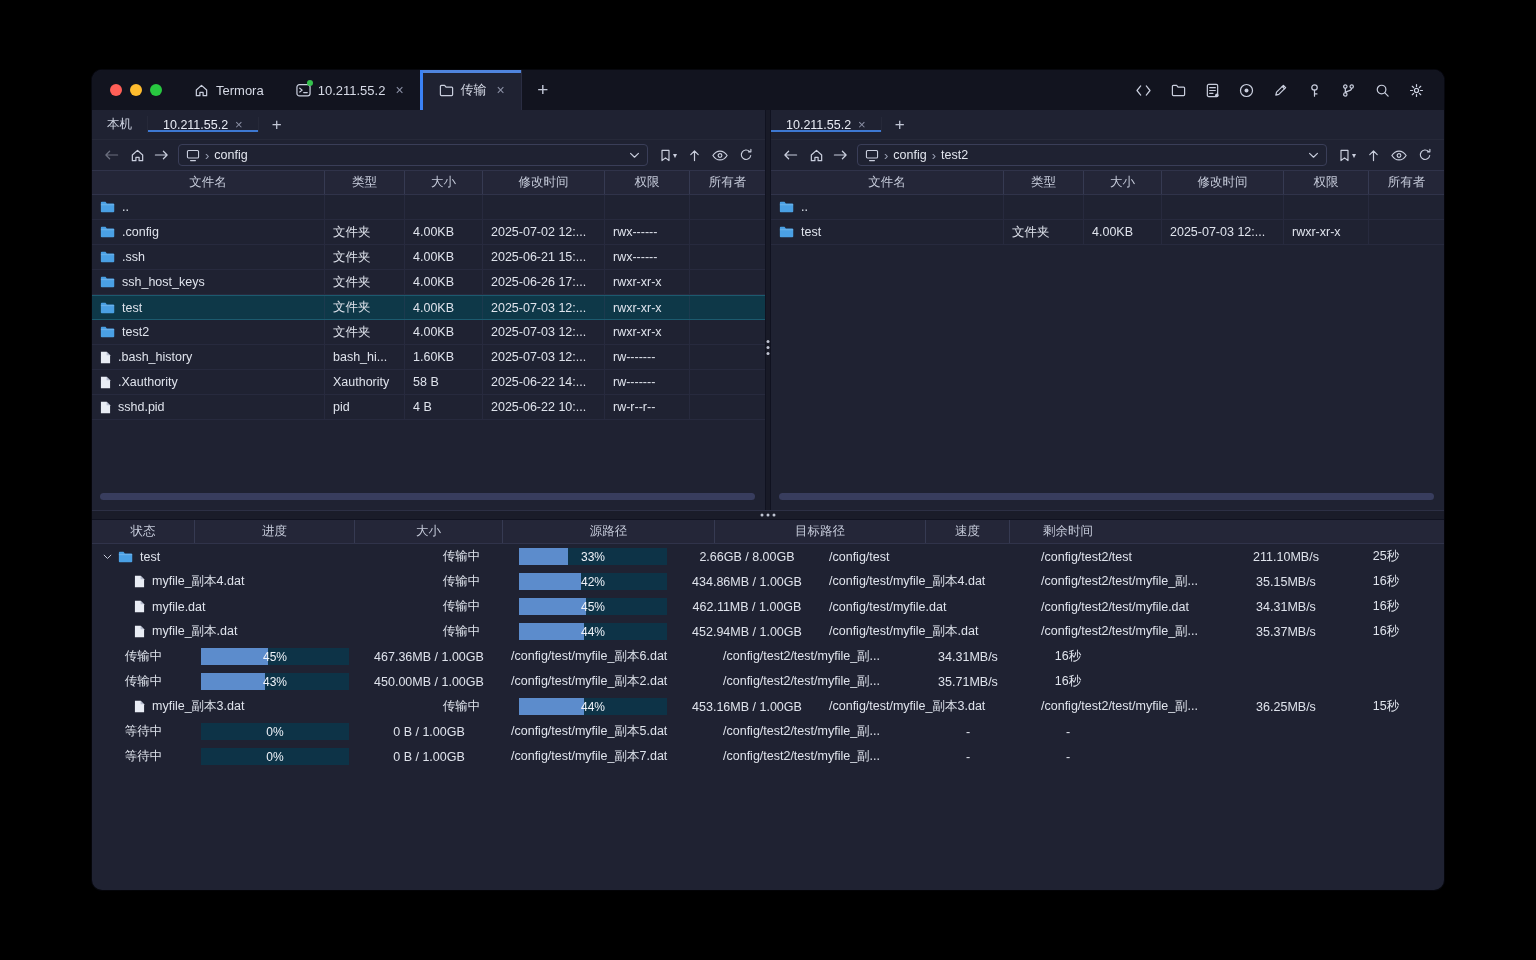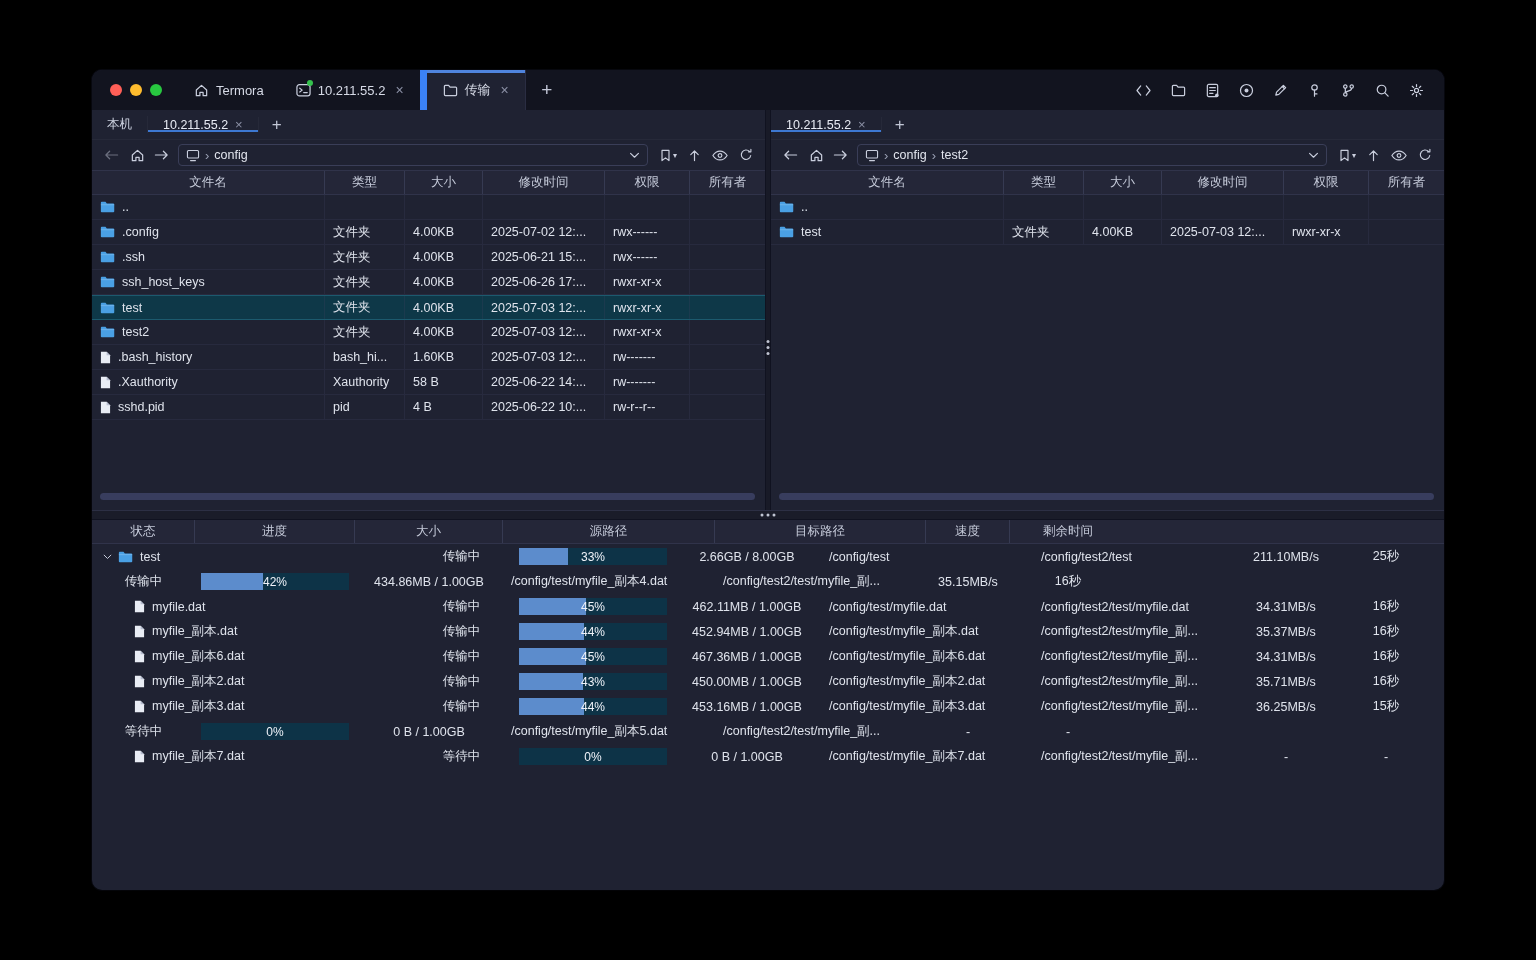--- a/index.html
+++ b/index.html
@@ -12,21 +12,21 @@
   html,body{width:1536px;height:960px;background:#000;overflow:hidden;
     font-family:"Liberation Sans","DejaVu Sans",sans-serif;color:var(--txt)}
   .window{position:absolute;left:92px;top:70px;width:1352px;height:820px;background:var(--bg);
     border-radius:10px;overflow:hidden;box-shadow:0 30px 80px rgba(0,0,0,.85),0 0 0 1px #090a12;font-size:12.5px}
   
   .titlebar{height:40px;background:var(--bar);display:flex;align-items:stretch}
   .lights{display:flex;gap:8px;align-items:center;padding:0 16px 0 18px}
   .light{width:12px;height:12px;border-radius:50%}
   .tbtabs{display:flex;align-items:stretch}
   .tbtab{display:flex;align-items:center;gap:7px;padding:0 16px;position:relative;font-size:13px;color:#d6dae6;cursor:default}
-  .tbtab.active{background:var(--bg);box-shadow:inset 0 3px 0 var(--accent);border-left:7px solid #3b82f6;border-right:1px solid #2a2d42}
+  .tbtab.active{background:var(--bg);box-shadow:inset 0 3px 0 var(--accent);border-left:3px solid #3b82f6;border-right:1px solid #2a2d42}
   .tbtab .tclose{color:#8b90a5;font-size:14px;margin-left:3px}
   .tbplus{width:42px;display:flex;align-items:center;justify-content:center;font-size:19px;color:#c2c7d6}
   .tbtools{margin-left:auto;display:flex;align-items:center;gap:19px;padding-right:20px}
   .icon{display:inline-flex;align-items:center;justify-content:center;line-height:0}
   .iconwrap{position:relative;display:inline-flex;line-height:0}
   .statusdot{position:absolute;right:-2px;top:-3px;width:6px;height:6px;border-radius:50%;background:#35c24d}
   
   .panes{display:flex;height:400px}
   .pane{width:673px;display:flex;flex-direction:column;position:relative}
   .vsplit{width:6px;background:#181a27;border-left:1px solid #101220;border-right:1px solid #101220;position:relative}
@@ -568,20 +568,29 @@
               <div class="plabel">33%</div>
             </div>
           </div>
           <div class="tc t3">2.66GB / 8.00GB</div>
           <div class="tc t4">/config/test</div>
           <div class="tc t5">/config/test2/test</div>
           <div class="tc t6">211.10MB/s</div>
           <div class="tc t7">25秒</div>
         </div>
         <div class="trow">
+          <div class="tc t0 lvl1">
+            <span class="icon">
+              <svg width="11" height="13" viewBox="0 0 12 14">
+                <path d="M1 .8 h6.2 L11 4.6 V13.2 H1 Z" fill="#e9edf5"></path>
+                <path d="M7.2 .8 L11 4.6 H7.2 Z" fill="#b6bdd0"></path>
+              </svg>
+            </span>
+            <span class="nm">myfile_副本4.dat</span>
+          </div>
           <div class="tc t1">传输中</div>
           <div class="tc t2">
             <div class="pbar">
               <div class="pfill" style="width: 42%;"></div>
               <div class="plabel">42%</div>
             </div>
           </div>
           <div class="tc t3">434.86MB / 1.00GB</div>
           <div class="tc t4">/config/test/myfile_副本4.dat</div>
           <div class="tc t5">/config/test2/test/myfile_副...</div>
@@ -628,52 +637,34 @@
               <div class="plabel">44%</div>
             </div>
           </div>
           <div class="tc t3">452.94MB / 1.00GB</div>
           <div class="tc t4">/config/test/myfile_副本.dat</div>
           <div class="tc t5">/config/test2/test/myfile_副...</div>
           <div class="tc t6">35.37MB/s</div>
           <div class="tc t7">16秒</div>
         </div>
         <div class="trow">
-          <div class="tc t0 lvl1">
-            <span class="icon">
-              <svg width="11" height="13" viewBox="0 0 12 14">
-                <path d="M1 .8 h6.2 L11 4.6 V13.2 H1 Z" fill="#e9edf5"></path>
-                <path d="M7.2 .8 L11 4.6 H7.2 Z" fill="#b6bdd0"></path>
-              </svg>
-            </span>
-            <span class="nm">myfile_副本6.dat</span>
-          </div>
           <div class="tc t1">传输中</div>
           <div class="tc t2">
             <div class="pbar">
               <div class="pfill" style="width: 45%;"></div>
               <div class="plabel">45%</div>
             </div>
           </div>
           <div class="tc t3">467.36MB / 1.00GB</div>
           <div class="tc t4">/config/test/myfile_副本6.dat</div>
           <div class="tc t5">/config/test2/test/myfile_副...</div>
           <div class="tc t6">34.31MB/s</div>
           <div class="tc t7">16秒</div>
         </div>
         <div class="trow">
-          <div class="tc t0 lvl1">
-            <span class="icon">
-              <svg width="11" height="13" viewBox="0 0 12 14">
-                <path d="M1 .8 h6.2 L11 4.6 V13.2 H1 Z" fill="#e9edf5"></path>
-                <path d="M7.2 .8 L11 4.6 H7.2 Z" fill="#b6bdd0"></path>
-              </svg>
-            </span>
-            <span class="nm">myfile_副本2.dat</span>
-          </div>
           <div class="tc t1">传输中</div>
           <div class="tc t2">
             <div class="pbar">
               <div class="pfill" style="width: 43%;"></div>
               <div class="plabel">43%</div>
             </div>
           </div>
           <div class="tc t3">450.00MB / 1.00GB</div>
           <div class="tc t4">/config/test/myfile_副本2.dat</div>
           <div class="tc t5">/config/test2/test/myfile_副...</div>
@@ -711,29 +702,20 @@
               <div class="plabel">0%</div>
             </div>
           </div>
           <div class="tc t3">0 B / 1.00GB</div>
           <div class="tc t4">/config/test/myfile_副本5.dat</div>
           <div class="tc t5">/config/test2/test/myfile_副...</div>
           <div class="tc t6">-</div>
           <div class="tc t7">-</div>
         </div>
         <div class="trow">
-          <div class="tc t0 lvl1">
-            <span class="icon">
-              <svg width="11" height="13" viewBox="0 0 12 14">
-                <path d="M1 .8 h6.2 L11 4.6 V13.2 H1 Z" fill="#e9edf5"></path>
-                <path d="M7.2 .8 L11 4.6 H7.2 Z" fill="#b6bdd0"></path>
-              </svg>
-            </span>
-            <span class="nm">myfile_副本7.dat</span>
-          </div>
           <div class="tc t1">等待中</div>
           <div class="tc t2">
             <div class="pbar">
               <div class="pfill" style="width: 0%;"></div>
               <div class="plabel">0%</div>
             </div>
           </div>
           <div class="tc t3">0 B / 1.00GB</div>
           <div class="tc t4">/config/test/myfile_副本7.dat</div>
           <div class="tc t5">/config/test2/test/myfile_副...</div>

